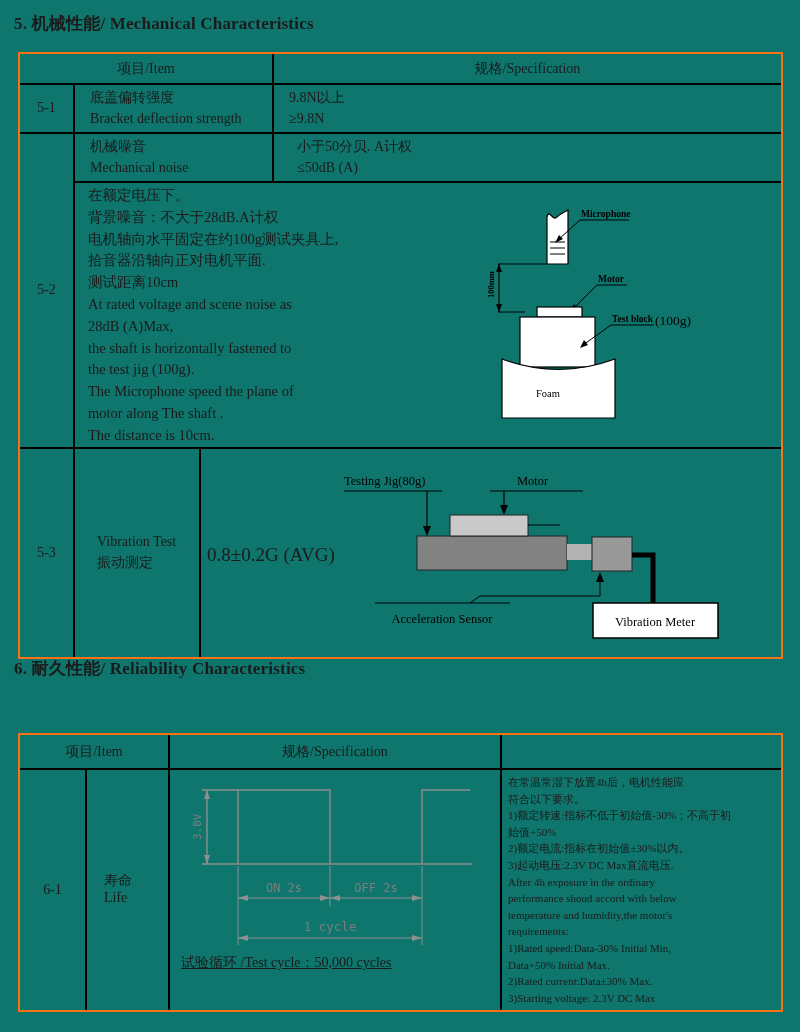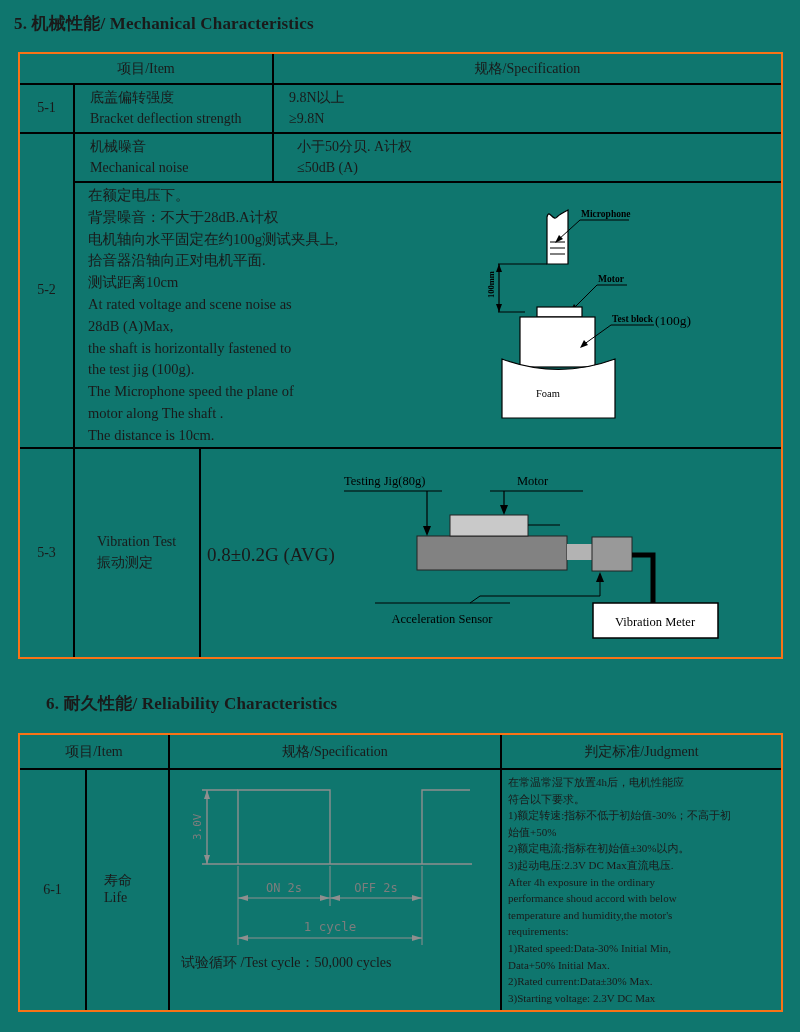--- a/index.html
+++ b/index.html
@@ -158,36 +158,33 @@
     <line x1="160" y1="26" x2="253" y2="26" stroke="#000" stroke-width="1"></line>
     <line x1="174" y1="26" x2="174" y2="43" stroke="#000" stroke-width="1.2"></line>
     <polygon points="174,50 170,40 178,40" fill="#000"></polygon>
 
     <line x1="45" y1="138" x2="180" y2="138" stroke="#000" stroke-width="1"></line>
     <polyline points="140,138 150,131 270,131 270,114" fill="none" stroke="#000" stroke-width="1"></polyline>
     <polygon points="270,107 266,117 274,117" fill="#000"></polygon>
     <text class="lbl-md" x="112" y="158" text-anchor="middle">Acceleration Sensor</text>
   </svg>
 
-  <div class="sec-title" style="left:14px;top:692px;margin-left:32px;">6. 耐久性能/ Reliability Characteristics</div>
+  <div class="sec-title" style="left:14px;top:657px;">6. 耐久性能/ Reliability Characteristics</div>
 
   <div class="tbl" style="left:18px;top:733px;width:765px;height:279px;">
     <div class="hline" style="top:33px;left:0;width:761px;"></div>
     <div class="vline" style="left:65px;top:33px;height:242px;"></div>
     <div class="vline" style="left:148px;top:0;height:275px;"></div>
     <div class="vline" style="left:480px;top:0;height:275px;"></div>
 
     <div class="cell center" style="left:0;top:0;width:148px;height:33px;">
       <div class="ln hdr">项目/Item</div>
     </div>
     <div class="cell center" style="left:150px;top:0;width:330px;height:33px;">
       <div class="ln hdr">规格/Specification</div>
-    </div>
-    <div class="cell center" style="left:482px;top:0;width:279px;height:33px;">
-      <div class="ln hdr">判定标准/Judgment</div>
     </div>
 
     <div class="cell center" style="left:0;top:33px;width:65px;height:242px;">
       <div class="ln">6-1</div>
     </div>
     <div class="cell" style="left:67px;top:33px;width:81px;height:242px;padding-left:17px;">
       <div class="ln" style="line-height:17px;">寿命</div>
       <div class="ln" style="line-height:17px;">Life</div>
     </div>
   </div>
@@ -232,15 +229,15 @@
     <polygon points="155,120 145,117 145,123" fill="#8f8f8f"></polygon>
     <polygon points="155,120 165,117 165,123" fill="#8f8f8f"></polygon>
     <polygon points="247,120 237,117 237,123" fill="#8f8f8f"></polygon>
     <polygon points="63,160 73,157 73,163" fill="#8f8f8f"></polygon>
     <polygon points="247,160 237,157 237,163" fill="#8f8f8f"></polygon>
     <text class="caddim" x="109" y="114" text-anchor="middle" style="font-size:12px;">ON 2s</text>
     <text class="caddim" x="201" y="114" text-anchor="middle" style="font-size:12px;">OFF 2s</text>
     <text class="caddim" x="155" y="153" text-anchor="middle" style="font-size:12.5px;">1 cycle</text>
   </svg>
 
-  <div class="caption" style="left:181px;top:954px;">试验循环 /Test cycle：50,000 cycles</div>
+  <div class="caption" style="left:181px;top:954px;text-decoration:underline;">试验循环 /Test cycle：50,000 cycles</div>
 
 </div>
 
 </body></html>

